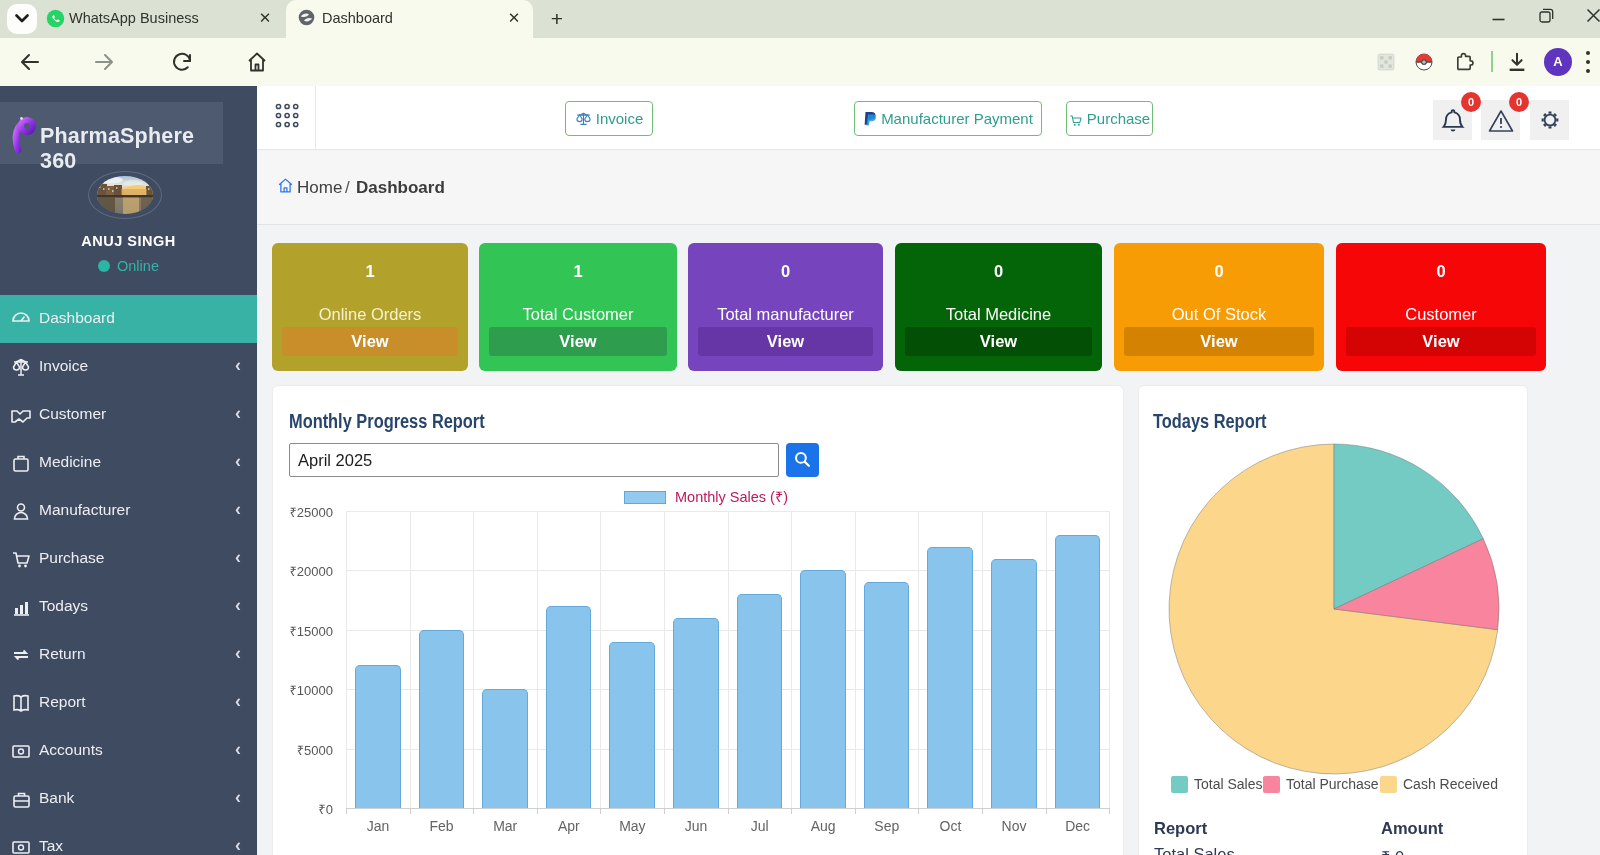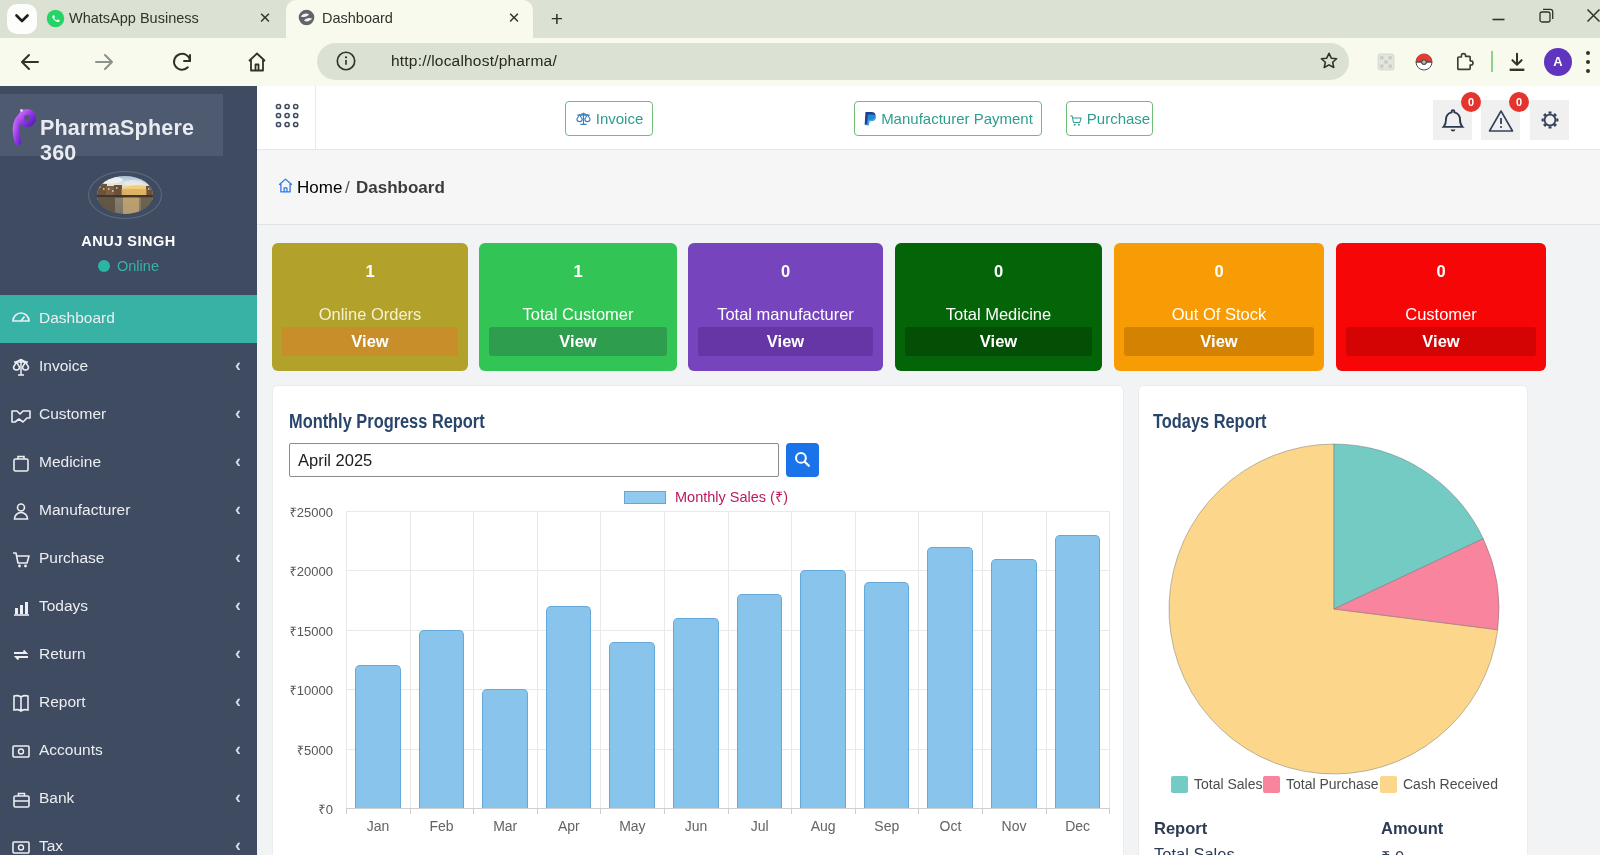--- a/index.html
+++ b/index.html
@@ -17,21 +17,21 @@
 #newtab { position:absolute; left:544px; top:6px; width:26px; height:26px; color:#2f332b; font-size:21px; text-align:center; line-height:25px; font-weight:400;}
 .wctl { position:absolute; top:0px; width:46px; height:34px; color:#2e332c; text-align:center; }
 #toolbar { position:absolute; left:0; top:38px; width:1600px; height:48px; background:#f8faee; }
 .tbico { position:absolute; top:12px; width:24px; height:24px; }
 #addrpill { position:absolute; left:317px; top:5px; width:1032px; height:37px; background:#dce2d3; border-radius:19px; }
 #addrtxt { position:absolute; left:74px; top:9px; font-size:15.5px; color:#27291f; letter-spacing:.2px; }
 #avatarA { position:absolute; left:1544px; top:10px; width:28px; height:28px; border-radius:50%; background:#5f35c0; color:#fff; font-size:13px; font-weight:700; text-align:center; line-height:28px; }
 
 #app { position:absolute; left:0; top:86px; width:1600px; height:769px; background:#f2f3f4; }
 #sidebar { position:absolute; left:0; top:0; width:257px; height:769px; background:#3f4b60; }
-#sblogo { position:absolute; left:0; top:8px; width:223px; height:62px; background:#4e5a6f; }
+#sblogo { position:absolute; left:0; top:16px; width:223px; height:62px; background:#4e5a6f; }
 #sblogo .t { position:absolute; left:40px; top:22px; font-size:21.5px; font-weight:700; color:#e8ebf0; letter-spacing:.2px; }
 #profile { position:absolute; left:0; top:62px; width:257px; height:147px; }
 #pfring { position:absolute; left:88px; top:23px; width:74px; height:48px; border:1px solid #5f6a7e; border-radius:50%; }
 #pfimg { position:absolute; left:97px; top:28px; width:56px; height:38px; border-radius:50%; overflow:hidden; }
 #pfname { position:absolute; left:0; top:85px; width:257px; text-align:center; color:#ffffff; font-size:14.5px; font-weight:700; letter-spacing:0.5px; }
 #pfonline { position:absolute; left:0; top:110px; width:257px; text-align:center; color:#35b3a7; font-size:14.5px; }
 #pfonline .dot { display:inline-block; width:12px; height:12px; border-radius:50%; background:#2ab5a5; margin-right:7px; vertical-align:-1px; }
 #menu { position:absolute; left:0; top:209px; width:257px; }
 .mi { position:relative; height:48px; color:#eceef2; font-size:15.5px; }
 .mi.active { background:#38b2a5; }
@@ -40,21 +40,21 @@
 .mi .ch { position:absolute; right:16px; top:12px; font-size:18px; color:#d6dae0; font-weight:700;}
 
 #hdr { position:absolute; left:257px; top:0; width:1343px; height:64px; background:#fff; border-bottom:1px solid #e8e8e8; }
 #griddots { position:absolute; left:18px; top:16px; }
 #hdrsep { position:absolute; left:58px; top:0; width:1px; height:64px; background:#e8e8e8; }
 .hbtn { position:absolute; top:15px; height:35px; border:1px solid #71bd74; border-radius:4px; background:#fff; color:#2f9d90; font-size:15px; line-height:33px; text-align:center; white-space:nowrap; }
 .hbtn svg { vertical-align:-3px; margin-right:4px; }
 .hico { position:absolute; top:14px; width:39px; height:40px; background:#f0f0f0; }
 .badge { position:absolute; top:-8px; right:-9px; width:20px; height:20px; border-radius:50%; background:#e3342f; color:#fff; font-size:11px; font-weight:700; text-align:center; line-height:20px; }
 #crumb { position:absolute; left:257px; top:65px; width:1343px; height:74px; background:#f6f6f7; border-bottom:1px solid #e3e3e4; }
-#crumb .home { color:#000000; font-size:17px; }
+#crumb .home { color:#404040; font-size:17px; }
 #crumb .dash { color:#3c3c3c; font-weight:700; font-size:17px; }
 
 .card { position:absolute; top:157px; height:128px; border-radius:6px; color:#fff; text-align:center; }
 .card .num { margin-top:19px; font-size:16.5px; font-weight:700; }
 .card .lbl { margin-top:24px; font-size:16.5px; }
 .card .view { position:absolute; left:10px; right:10px; bottom:15px; height:29px; border-radius:3px; font-size:16.5px; font-weight:700; line-height:29px; }
 
 .panel { position:absolute; top:299px; background:#fff; border:1px solid #ececec; border-radius:6px; }
 #panelL { left:272px; width:852px; height:500px; }
 #panelR { left:1138px; width:390px; height:500px; }
@@ -121,31 +121,20 @@
   <svg class="tbico" style="left:92px" viewBox="0 0 24 24">
       <path d="M4 12h15 M13 5l7 7-7 7" stroke="#8b9289" stroke-width="2" fill="none" stroke-linecap="round" stroke-linejoin="round"></path>
     </svg>
   <svg class="tbico" style="left:170px" viewBox="0 0 24 24">
       <path d="M20 11a8 8 0 1 0-2.2 6.3" stroke="#2f332c" stroke-width="2" fill="none" stroke-linecap="round"></path>
       <path d="M20 5v6h-6" fill="none" stroke="#2f332c" stroke-width="2" stroke-linecap="round" stroke-linejoin="round"></path>
     </svg>
   <svg class="tbico" style="left:245px" viewBox="0 0 24 24">
       <path d="M4 11 L12 3.5 L20 11 M6 9.5 V20.5 H18 V9.5 M10.5 20.5 v-6 h3 v6" stroke="#2f332c" stroke-width="1.8" fill="none" stroke-linejoin="round"></path>
     </svg>
-  <div id="addrpill">
-    <svg class="abs" style="left:18px;top:7px" width="22" height="22" viewBox="0 0 24 24">
-        <circle cx="12" cy="12" r="9.5" fill="none" stroke="#2f332c" stroke-width="1.8"></circle>
-        <path d="M12 11v5" stroke="#2f332c" stroke-width="1.8"></path>
-        <circle cx="12" cy="8" r="1.2" fill="#2f332c"></circle>
-      </svg>
-    <span id="addrtxt">http://localhost/pharma/</span>
-    <svg class="abs" style="right:9px;top:7px" width="22" height="22" viewBox="0 0 24 24">
-        <path d="M12 3.6l2.5 5.3 5.8.6-4.3 3.9 1.2 5.7-5.2-2.9-5.2 2.9 1.2-5.7L3.7 9.5l5.8-.6z" fill="none" stroke="#2f332c" stroke-width="1.7" stroke-linejoin="round"></path>
-      </svg>
-  </div>
   <svg class="tbico" style="left:1376px;top:14px;width:20px;height:20px" viewBox="0 0 24 24">
       <rect x="2.5" y="2.5" width="19" height="19" rx="2" fill="#e3e6de" stroke="#d0d4c9" stroke-width="1"></rect>
       <g fill="#c7ccbf">
         <rect x="5" y="5" width="4" height="4"></rect>
         <rect x="15" y="5" width="4" height="4"></rect>
         <rect x="5" y="15" width="4" height="4"></rect>
         <rect x="15" y="15" width="4" height="4"></rect>
         <rect x="10" y="10" width="4" height="4"></rect>
       </g>
     </svg>

